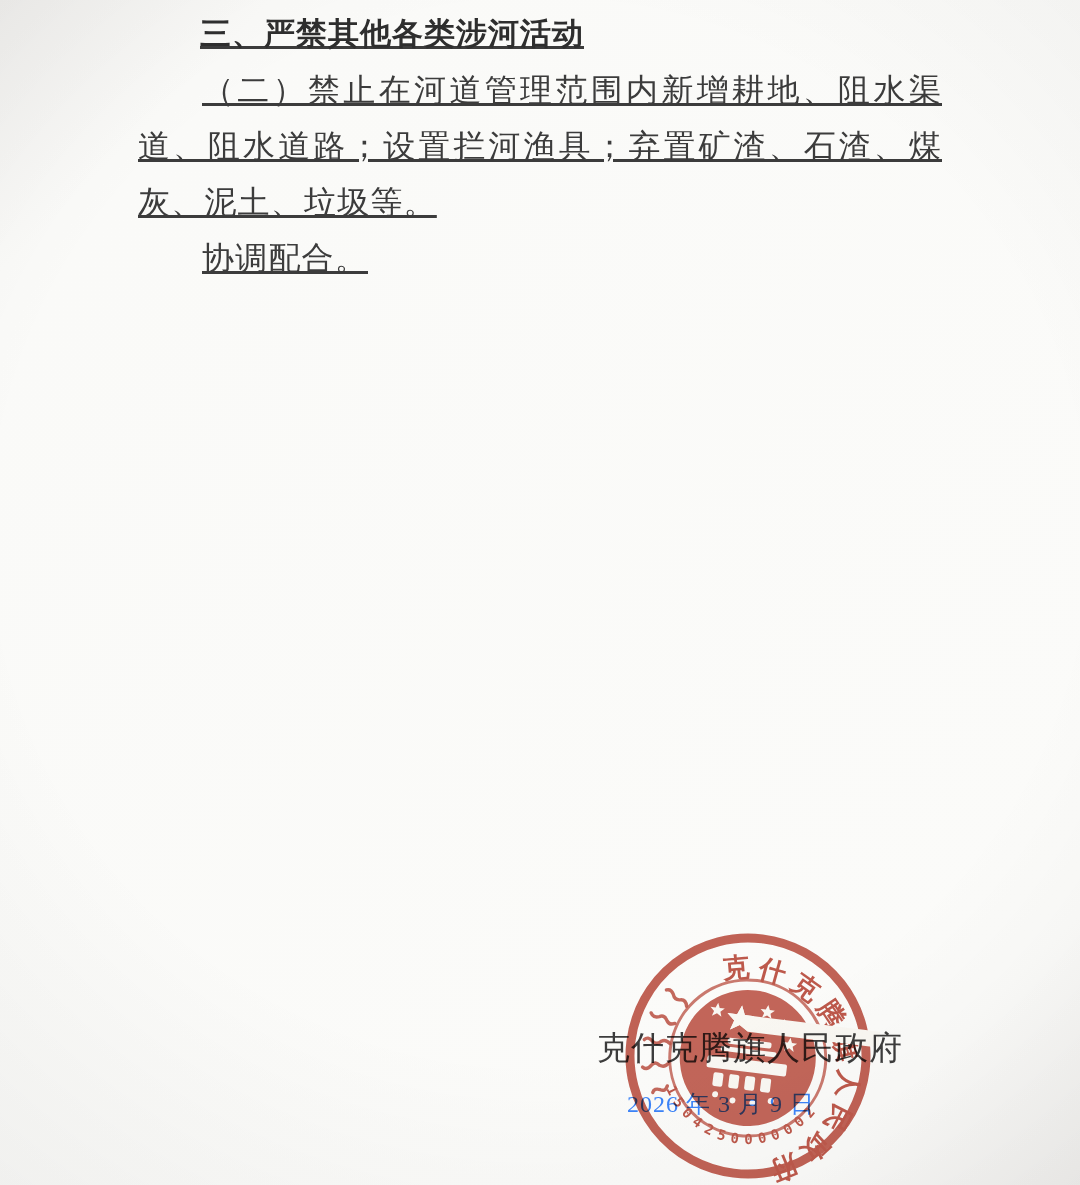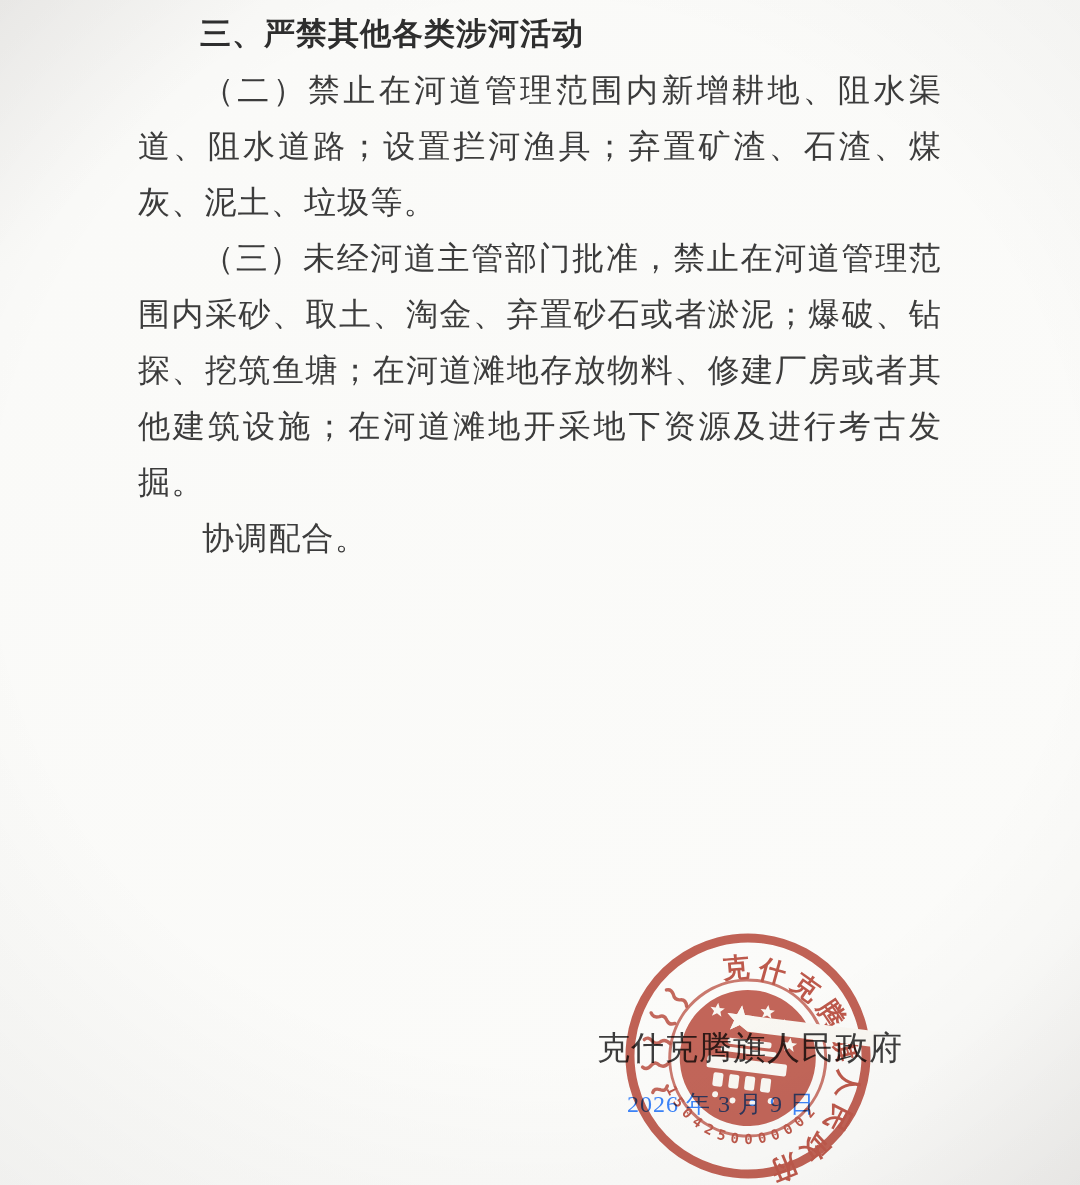--- a/index.html
+++ b/index.html
@@ -12,20 +12,21 @@
       linear-gradient(135deg, #efeeec 0%, #fafaf8 12%, #fbfbf9 88%, #f0efed 100%);
     color: #3c3c3c;
     overflow: hidden;
   }
   .page { position: absolute; inset: 0; }
   .doc-body {
     position: absolute;
     left: 138px;
     top: 6px;
     width: 804px;
+    text-decoration: underline;
   }
   .doc-heading {
     font-family: "Liberation Sans", "DejaVu Sans", sans-serif;
     font-size: 31px;
     font-weight: 700;
     color: #2e2e2e;
     line-height: 56px;
     text-indent: 2em;
     letter-spacing: 1px;
   }
@@ -74,21 +75,20 @@
   }
 </style>
 </head>
 <body>
 
 <div class="page">
 
   <div class="doc-body">
     <h2 class="doc-heading">三、严禁其他各类涉河活动</h2>
     <p class="doc-par">（二）禁止在河道管理范围内新增耕地、阻水渠道、阻水道路；设置拦河渔具；弃置矿渣、石渣、煤灰、泥土、垃圾等。</p>
-    <p class="doc-par">（三）未经河道主管部门批准，禁止在河道管理范围内采砂、取土、淘金、弃置砂石或者淤泥；爆破、钻探、挖筑鱼塘；在河道滩地存放物料、修建厂房或者其他建筑设施；在河道滩地开采地下资源及进行考古发掘。</p>
     <p class="doc-par">协调配合。</p>
   </div>
 
   <div class="signature-block">克什克腾旗人民政府</div>
   <div class="date-line">2026 年 3 月 9 日</div>
 
   <svg class="seal" viewBox="0 0 256 256" xmlns="http://www.w3.org/2000/svg">
     <defs>
       <path id="arcTop" d="M 33,128 A 95,95 0 1 1 32.9,128.6" fill="none"></path>
       <path id="arcBottom" d="M 40,128 A 88,88 0 0 0 216,128" fill="none"></path>

